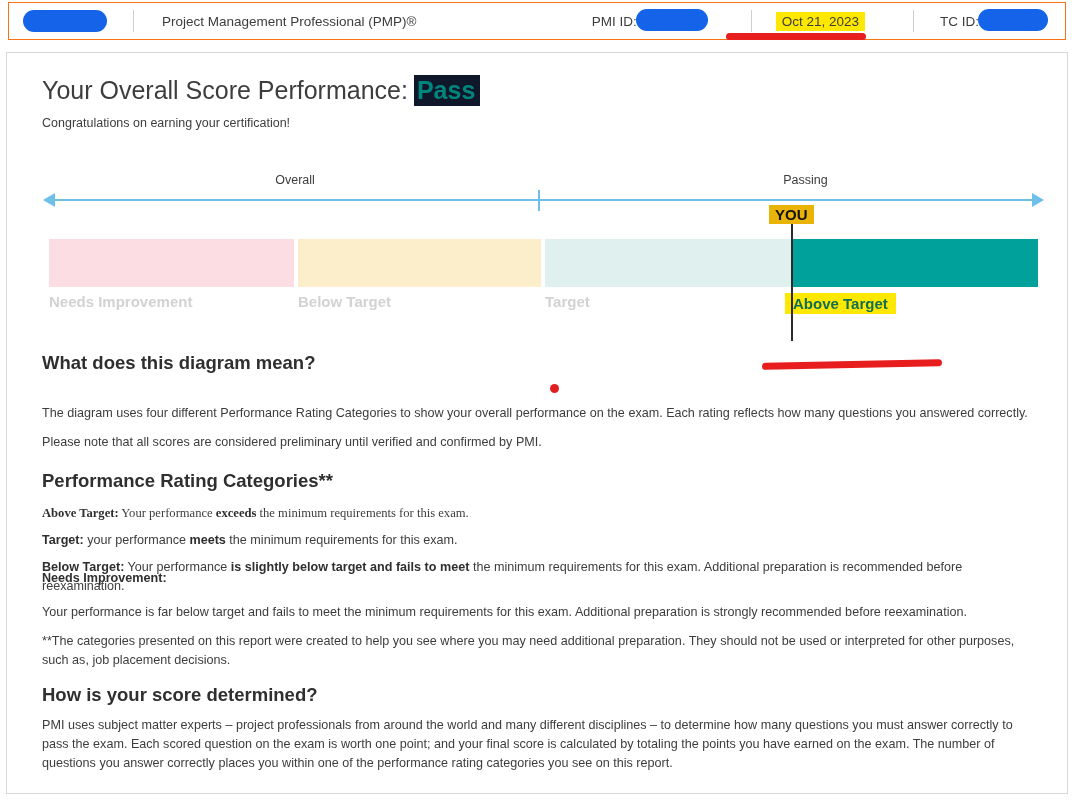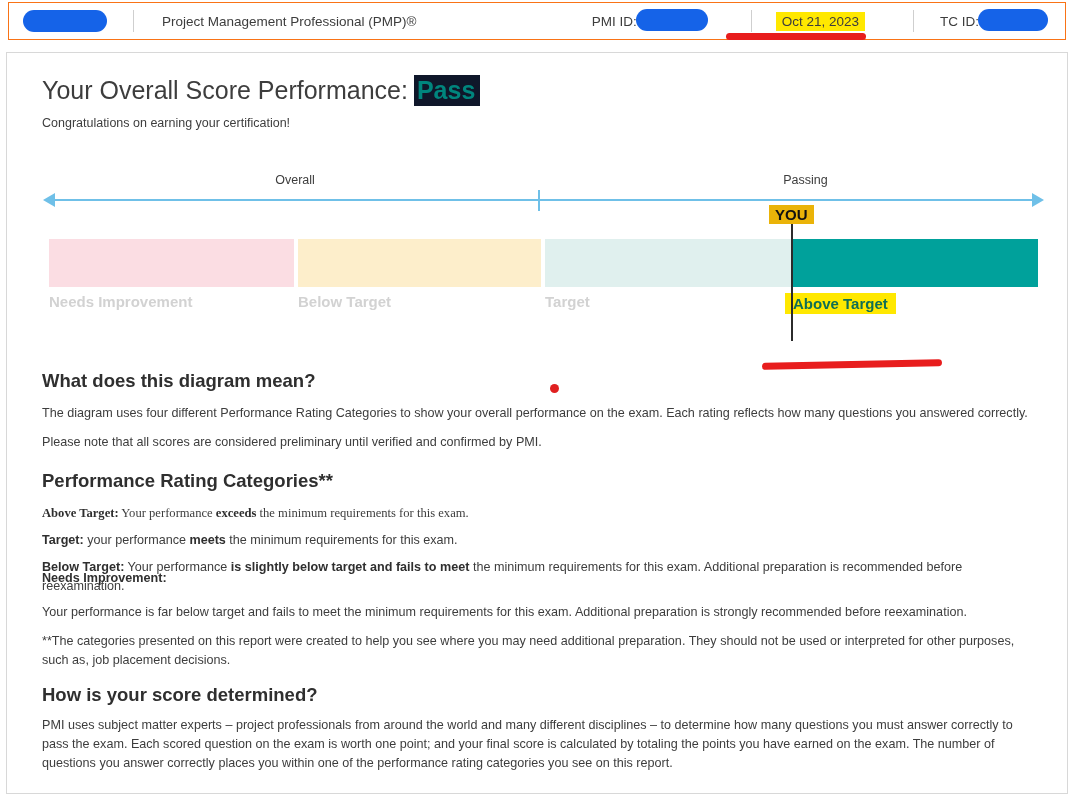--- a/index.html
+++ b/index.html
@@ -261,21 +261,21 @@
       <div class="seg-label highlight" style="left:778px;">Above Target</div>
     </div>
 
     <div class="you-marker-line"></div>
     <div class="you-label">YOU</div>
 
     <div class="red-underline-above"></div>
     <div class="red-dot"></div>
   </div>
 
-  <div class="sect-head" style="top:317px;">What does this diagram mean?</div>
+  <div class="sect-head" style="top:299px;">What does this diagram mean?</div>
   <div class="para" style="top:351px;">The diagram uses four different Performance Rating Categories to show your overall performance on the exam. Each rating reflects how many questions you answered correctly.</div>
   <div class="para" style="top:380px;">Please note that all scores are considered preliminary until verified and confirmed by PMI.</div>
 
   <div class="sect-head" style="top:417px;">Performance Rating Categories**</div>
 
   <div class="para" style="top:451px;font-family:Liberation Serif, serif;">
     <b>Above Target:</b><span> Your performance </span><b>exceeds</b><span> the minimum requirements for this exam.</span>
   </div>
 
   <div class="para" style="top:478px;">

